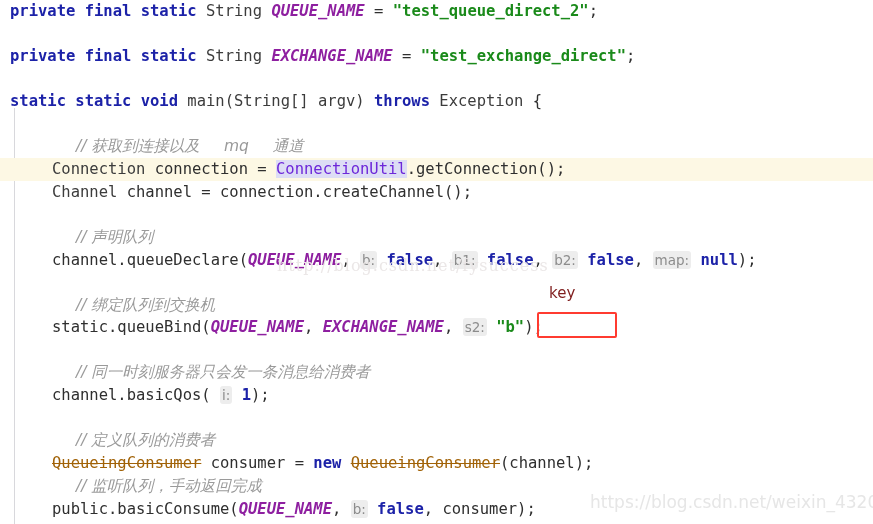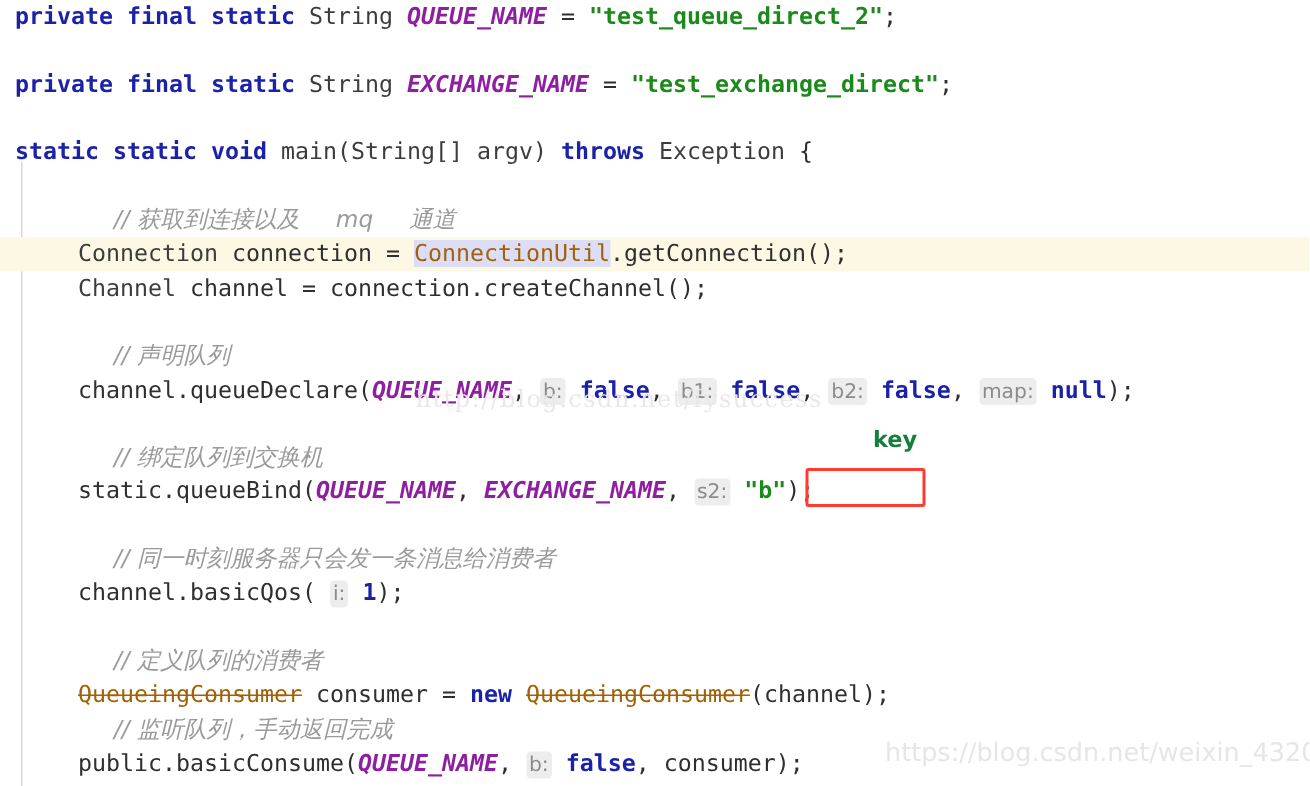--- a/index.html
+++ b/index.html
@@ -63,43 +63,42 @@
   .kw        { color: #1c22a8; font-weight: bold; }
   .type      { color: #3c3c3c; }
   .plain     { color: #2f2f2f; }
   .const     { color: #8e1fa0; font-weight: bold; font-style: italic; }
   .str       { color: #1a8a1a; font-weight: bold; }
   .num       { color: #1c22a8; font-weight: bold; }
   .comment   { color: #9a9a9a; font-style: italic;
                font-family: "DejaVu Sans", "Liberation Sans", sans-serif; margin-left: 24px; }
   .method-it { color: #2f2f2f; }
   .deprecated{ color: #a16207; text-decoration: line-through; }
-  .sel       { background: #ddddf5; color: #a16207; }
+  .sel       { background: #ddddf5; color: #6d28d9; }
 
   
   .hint {
     background: #ededed;
     color: #8c8c8c;
     font-size: 13.5px;
     font-family: "DejaVu Sans", "Liberation Sans", sans-serif;
     border-radius: 3px;
     padding: 1px 2px;
     font-style: normal;
     font-weight: normal;
   }
 
   
   .ann-label {
     position: absolute;
-    color: #15803d;
+    color: #7f1d1d;
     font-size: 15px;
-    font-weight: bold;
+    font-weight: normal;
     font-family: "DejaVu Sans", "Liberation Sans", sans-serif;
     line-height: 1;
-    margin-left: 33px;
   }
   .ann-box {
     position: absolute;
     border: 2px solid #ff3b30;
     border-radius: 2px;
     box-sizing: border-box;
     pointer-events: none;
   }
 
   

